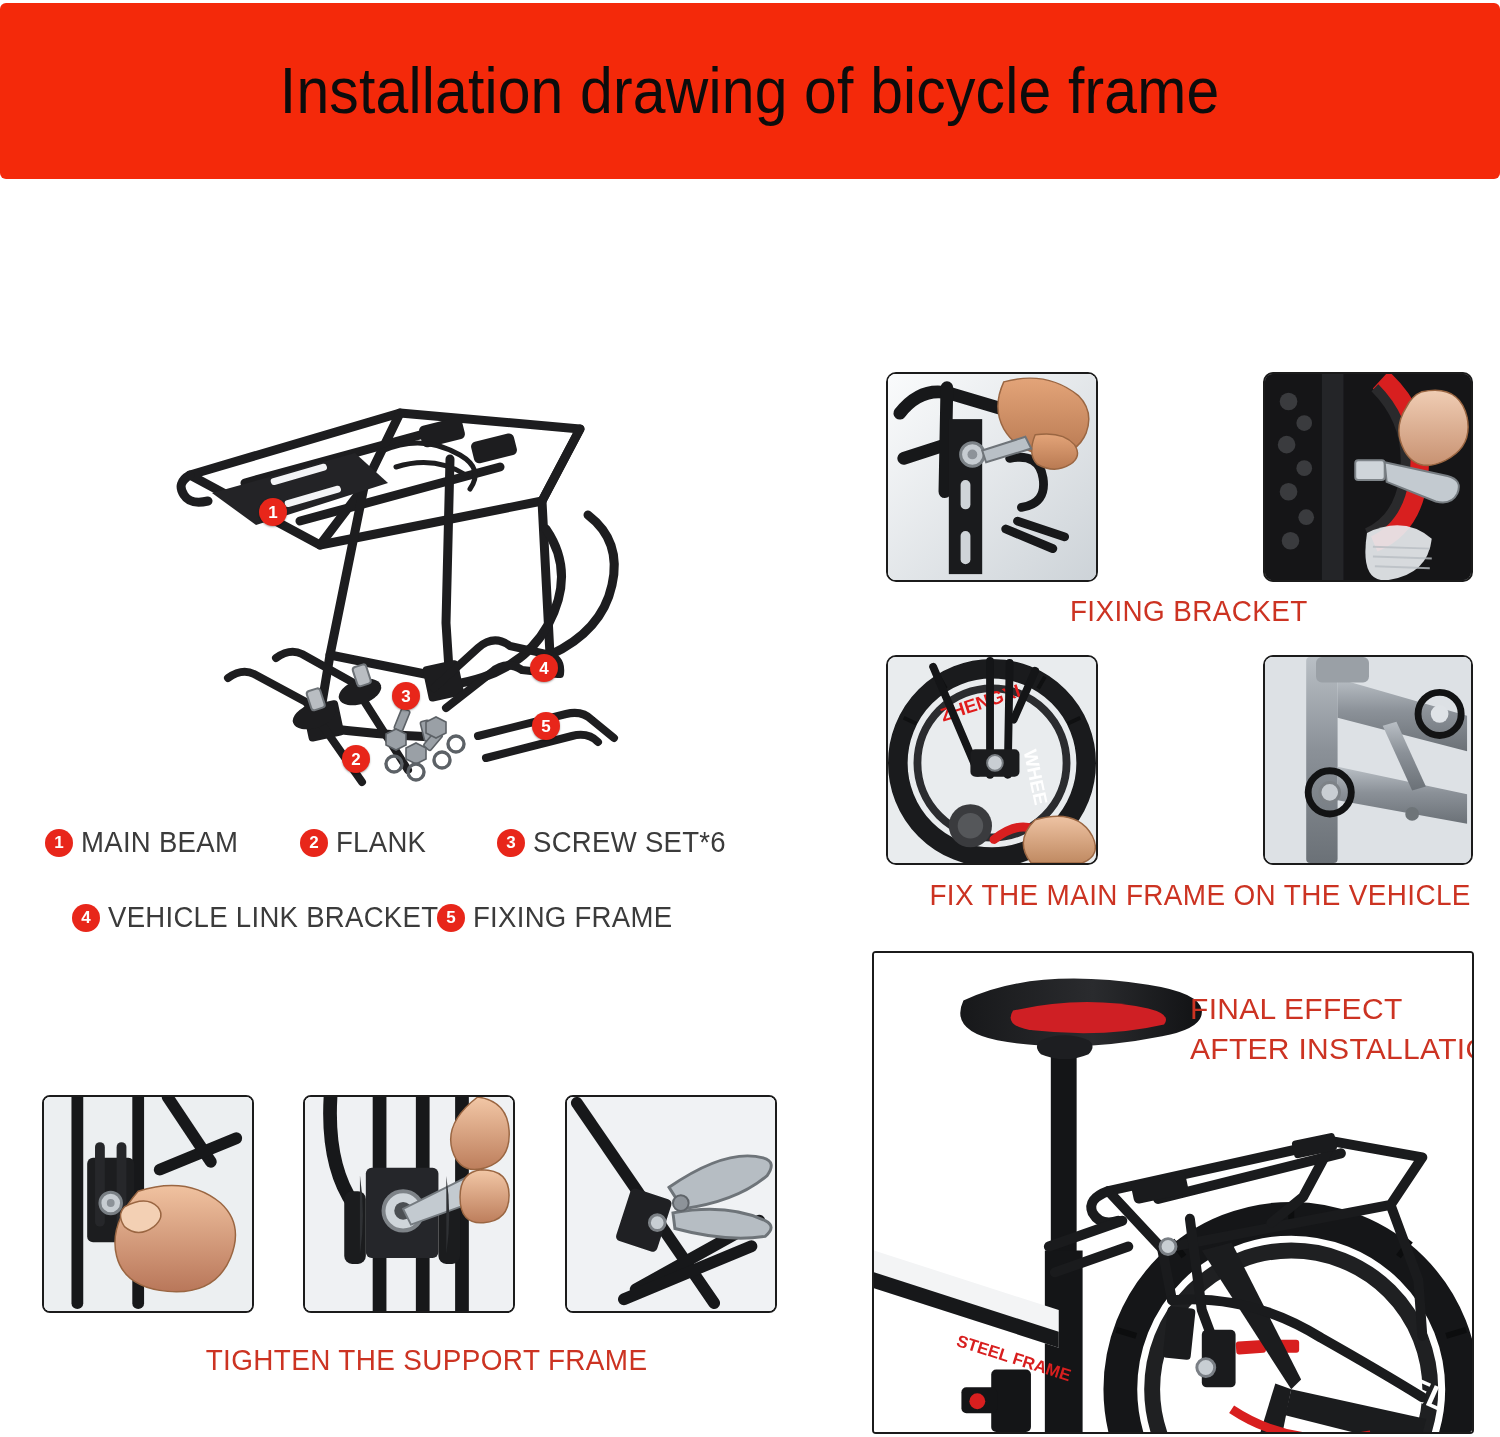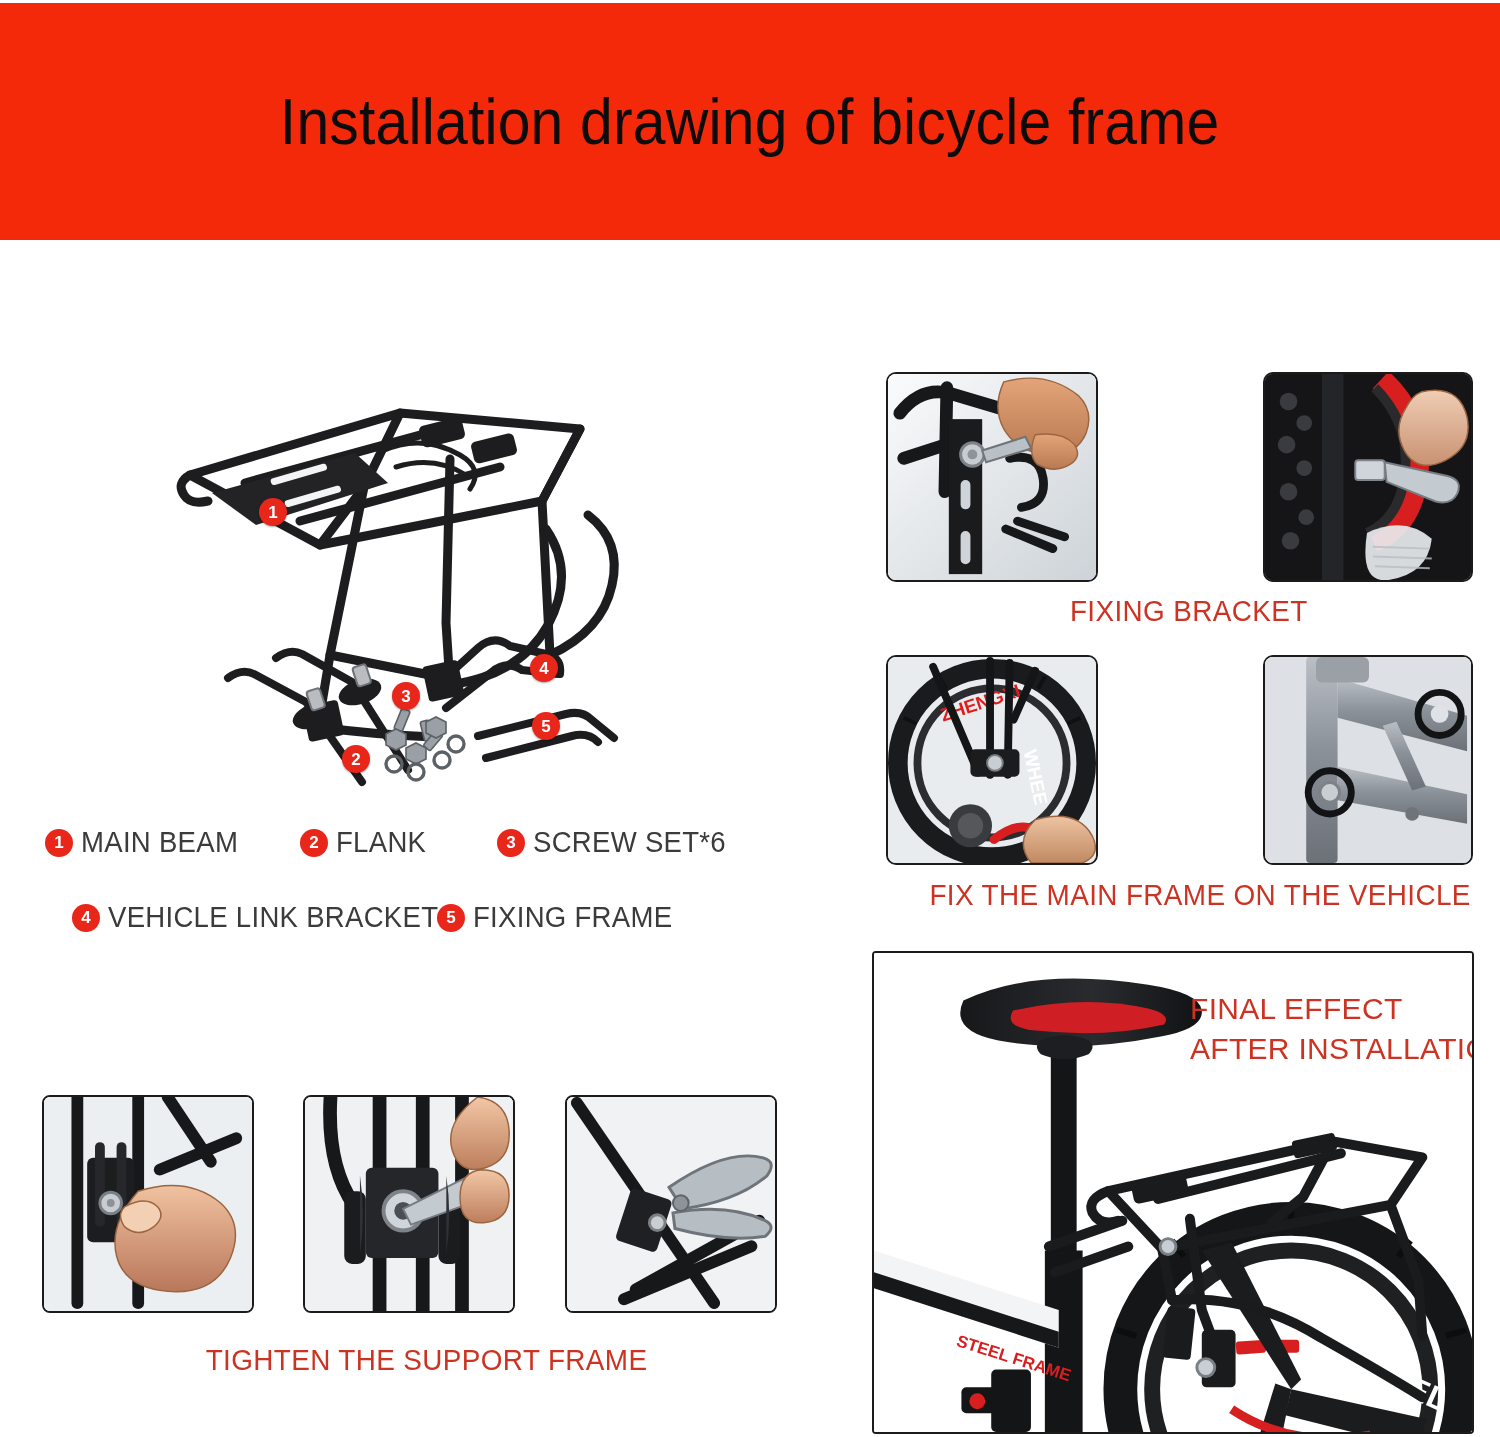--- a/index.html
+++ b/index.html
@@ -7,23 +7,23 @@
     width:1500px;height:1437px;
     background:#ffffff;
     font-family:"Liberation Sans", sans-serif;
     overflow:hidden;
     position:relative;
   }
   #page{position:relative;width:1500px;height:1437px;overflow:hidden;background:#fff;}
 
   
   .header-band{
-    position:absolute;left:0;top:3px;width:1500px;height:237px;
+    position:absolute;left:0;top:3px;width:1500px;height:176px;
     background:#f4290a;
-    display:flex;align-items:center;justify-content:center;
+    display:flex;align-items:center;justify-content:center;border-radius:6px;
   }
   .header-title{
     font-size:64px;color:#0c0c0c;letter-spacing:.2px;
     font-family:"Liberation Sans Narrow","Liberation Sans",sans-serif;
     transform:scaleX(.92);transform-origin:center;
     white-space:nowrap;font-weight:400;
   }
 
   
   .panel{position:absolute;background:#eef1f3;border:2px solid #1b1b1b;

